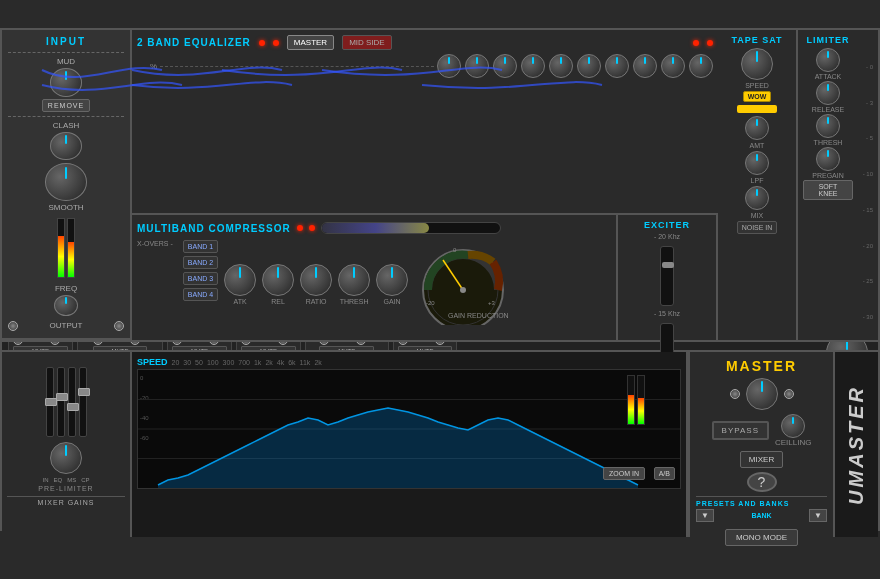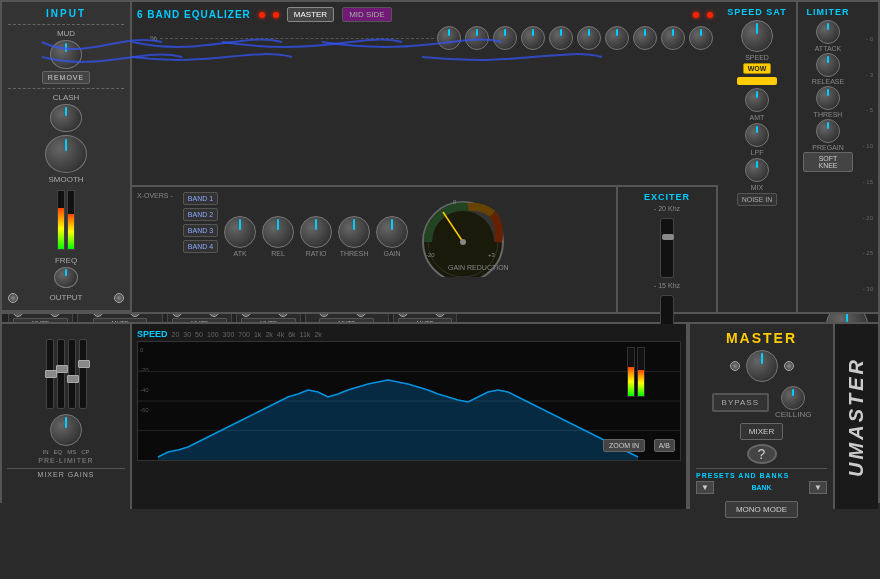--- a/index.html
+++ b/index.html
@@ -11,20 +11,21 @@
       overflow: hidden;
     }
     .main-container {
       width: 880px;
       height: 503px;
       background: linear-gradient(180deg, #3a3a3a 0%, #2d2d2d 100%);
       border: 2px solid #555;
       position: relative;
       display: flex;
       flex-direction: column;
+      margin-top: 28px;
     }
 
     
     .top-row {
       display: flex;
       flex-direction: row;
       height: 310px;
       border-bottom: 2px solid #555;
     }
 
@@ -126,21 +127,21 @@
       gap: 8px;
       margin-bottom: 4px;
     }
     .eq-title {
       color: #00ccff;
       font-size: 10px;
       font-weight: bold;
       letter-spacing: 1px;
     }
     .mode-btn {
-      background: #701a75;
+      background: #7f1d1d;
       border: 1px solid #555;
       color: #aaa;
       font-size: 8px;
       padding: 2px 6px;
       cursor: pointer;
       border-radius: 2px;
     }
     .mode-btn.active {
       background: #444;
       color: #fff;
@@ -546,21 +547,21 @@
         <div class="chain-jack"></div>
         <div class="label-text">OUTPUT</div>
         <div class="chain-jack"></div>
       </div>
     </div>
 
     <div class="center-panel">
 
       <div class="eq-section">
         <div class="eq-header">
-          <div class="eq-title">6 BAND EQUALIZER</div>
+          <div class="eq-title">2 BAND EQUALIZER</div>
           <div class="led"></div>
           <div class="led"></div>
           <button class="mode-btn active">MASTER</button>
           <button class="mode-btn">MID SIDE</button>
           <div class="led" style="margin-left:auto;"></div>
           <div class="led"></div>
         </div>
         <div class="eq-rows">
 
           <div class="eq-row">
@@ -580,20 +581,29 @@
             </div>
           </div>
 
 
         </div>
       </div>
 
       <div style="display:flex;flex:1;">
 
         <div style="flex:1;background:#2a2a2a;padding:5px;border-right:2px solid #555;">
+          <div class="comp-header">
+            <div class="comp-title">MULTIBAND COMPRESSOR</div>
+            <div class="led"></div>
+            <div class="led"></div>
+
+            <div class="comp-xover">
+              <div class="xover-fill"></div>
+            </div>
+          </div>
           <div class="comp-body">
             <div style="display:flex;flex-direction:column;gap:2px;margin-right:4px;">
               <div style="color:#888;font-size:7px;">X-OVERS -</div>
             </div>
             <div class="comp-bands">
               <button class="band-btn">BAND 1</button>
               <button class="band-btn">BAND 2</button>
               <button class="band-btn">BAND 3</button>
               <button class="band-btn">BAND 4</button>
             </div>
@@ -653,21 +663,21 @@
           <div style="height:60px;width:14px;background:#111;border:1px solid #444;border-radius:3px;position:relative;margin:4px 0;">
             <div style="position:absolute;top:30px;left:1px;width:12px;height:6px;background:#888;border-radius:2px;"></div>
           </div>
         </div>
       </div>
     </div>
 
     <div class="right-top">
 
       <div style="width:80px;background:#2a2a2a;border-right:2px solid #555;padding:5px;display:flex;flex-direction:column;align-items:center;">
-        <div style="color:#00ccff;font-size:9px;font-weight:bold;letter-spacing:1px;margin-bottom:3px;">SPEED SAT</div>
+        <div style="color:#00ccff;font-size:9px;font-weight:bold;letter-spacing:1px;margin-bottom:3px;">TAPE SAT</div>
         <div class="knob knob-md"></div>
         <div style="color:#888;font-size:7px;margin:2px 0;">SPEED</div>
         <button class="wow-btn">WOW</button>
         <div style="background:#ffcc00;width:60%;height:8px;margin:3px 0;border-radius:2px;"></div>
         <div class="knob knob-sm"></div>
         <div style="color:#888;font-size:7px;margin:2px 0;">AMT</div>
         <div class="knob knob-sm"></div>
         <div style="color:#888;font-size:7px;margin:2px 0;">LPF</div>
         <div class="knob knob-sm"></div>
         <div style="color:#888;font-size:7px;margin:2px 0;">MIX</div>

